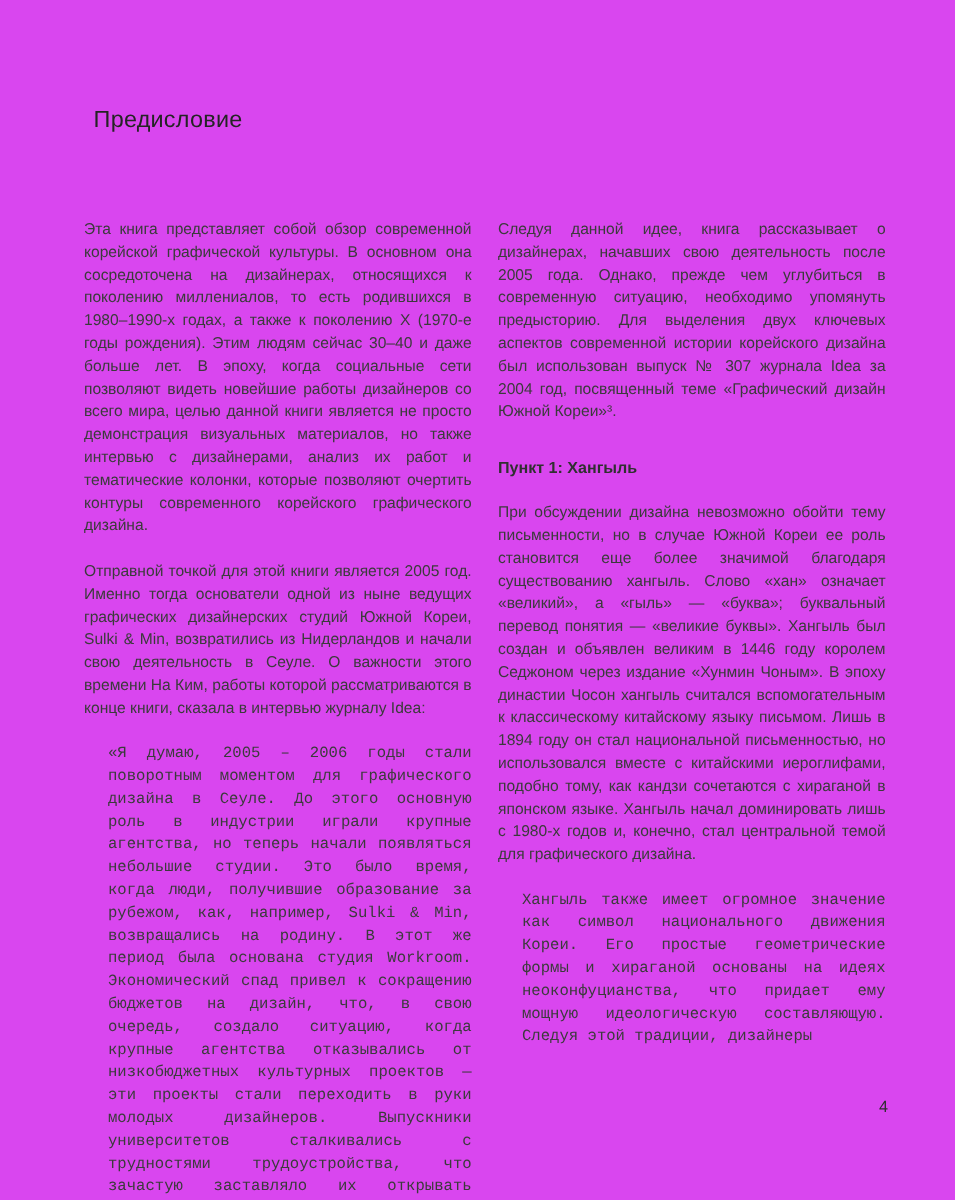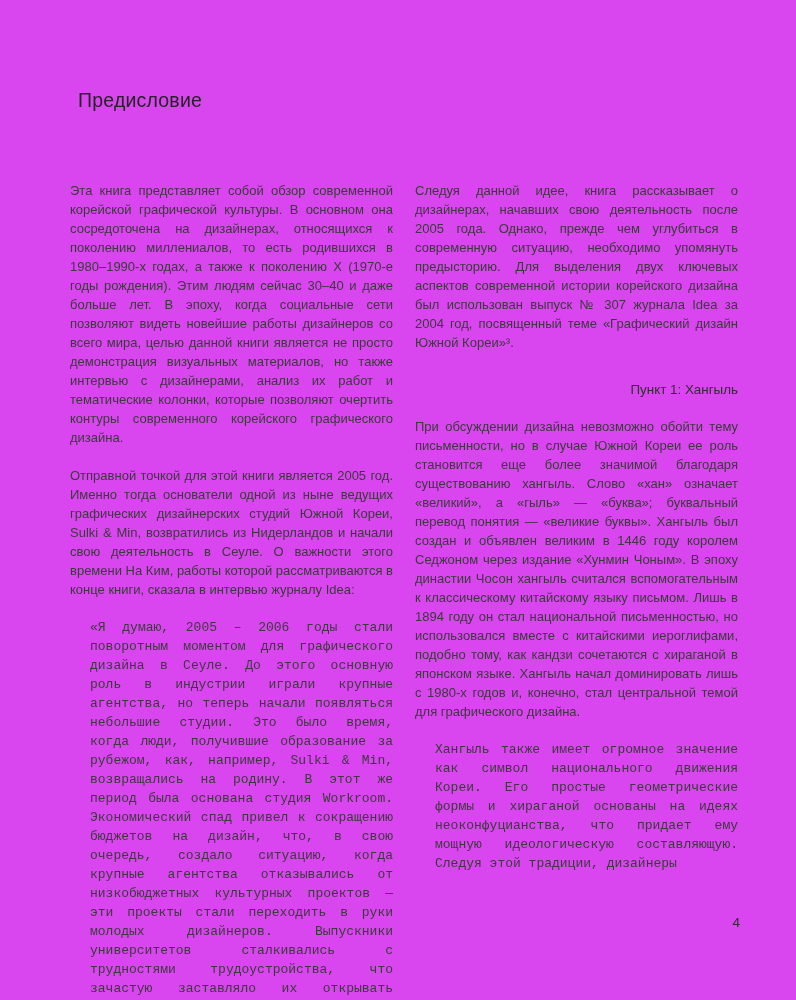--- a/index.html
+++ b/index.html
@@ -36,22 +36,22 @@
     display: flex;
     flex-direction: column;
     color: #3b3b3b;
     font-size: 13px;
     line-height: 19px;
     text-align: justify;
   }
   .col p { margin: 0 0 19px 0; }
   .quote, .indented { padding-left: 20px; font-family: Liberation Mono, monospace; }
   .section-heading {
-    font-weight: 400;
-    text-align: right;
+    font-weight: 700;
+    text-align: left;
     font-size: 13.4px;
     color: #303030;
     margin: 9px 0 18px 0;
   }
   .page-number {
     position: absolute;
     top: 915px;
     right: 56px;
     font-size: 13.5px;
     color: #2e2e2e;

